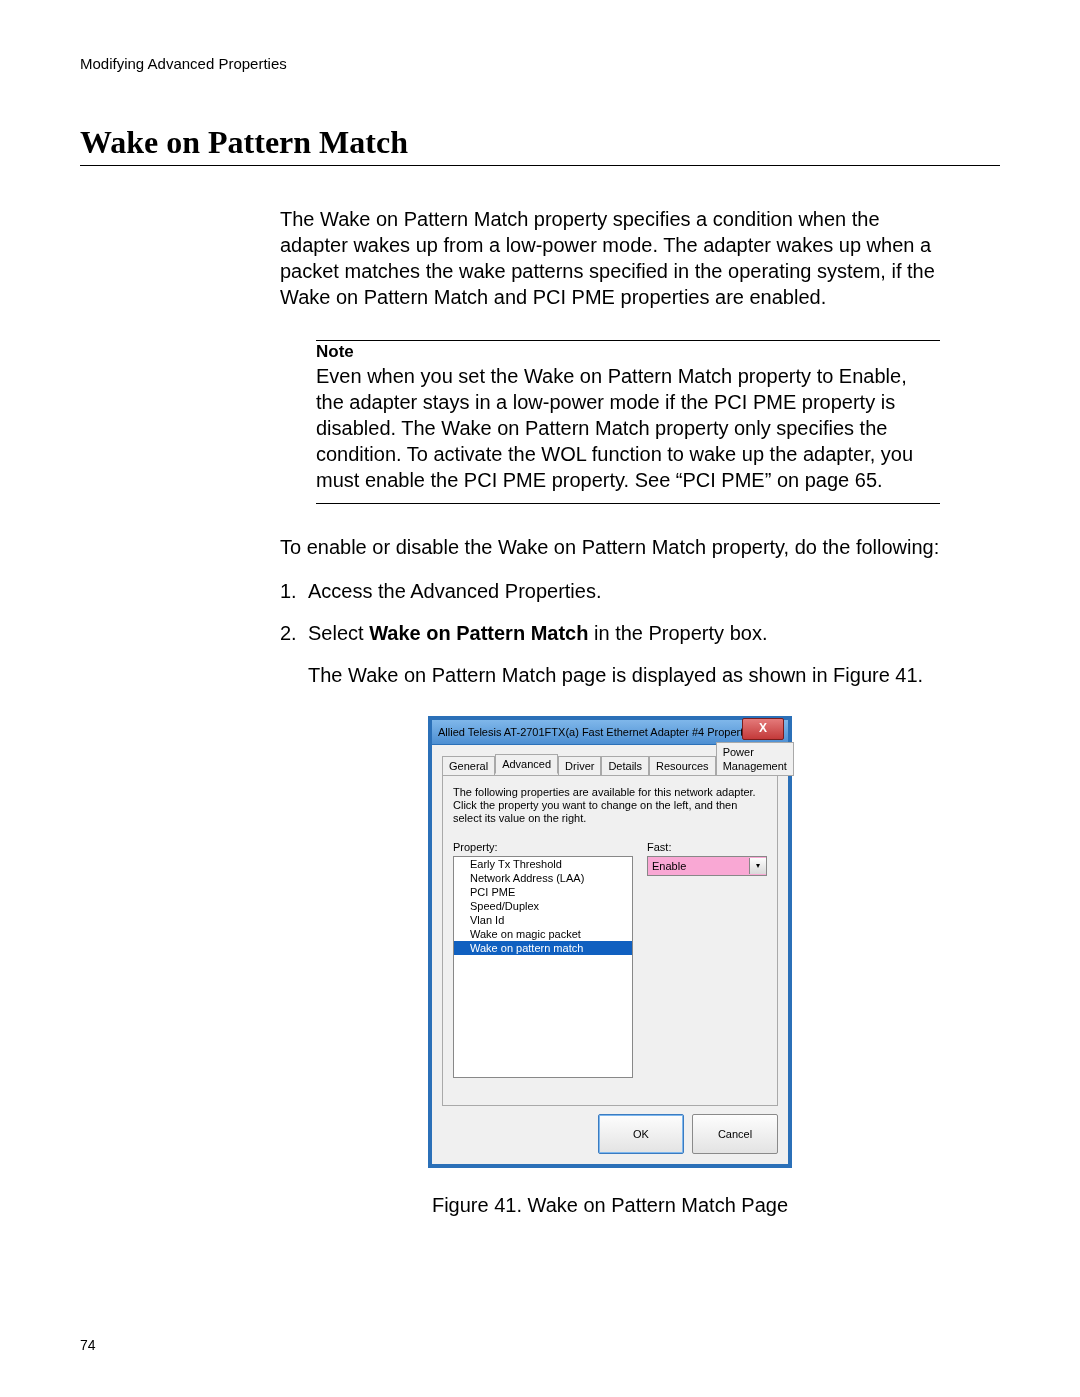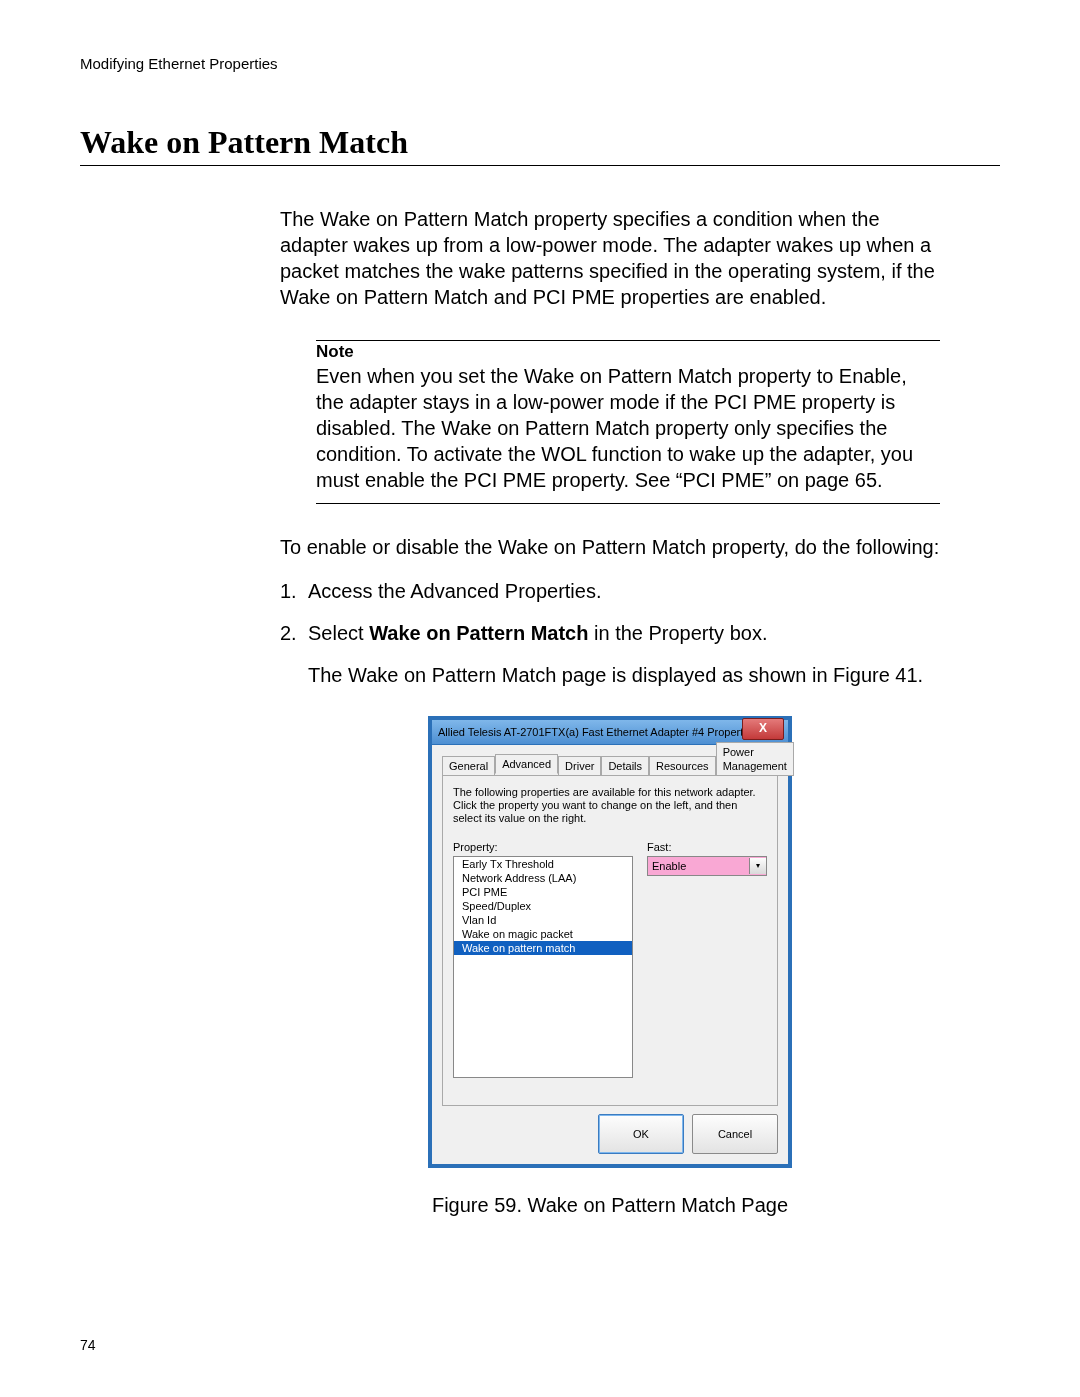--- a/index.html
+++ b/index.html
@@ -163,21 +163,21 @@
   .prop-col-right { width: 120px; }
   .prop-label { font-size: 11px; margin-bottom: 2px; display:block; }
   .prop-listbox {
     border: 1px solid #888;
     background: #fff;
     height: 220px;
     overflow: hidden;
     font-size: 11px;
   }
   .prop-listbox .item {
-    padding: 0px 8px;
+    padding: 0px 16px;
     line-height: 14px;
     white-space: nowrap;
   }
   .prop-listbox .item.selected {
     background: #1060c0;
     color: #fff;
   }
   .value-combo {
     display: flex;
     border: 1px solid #888;
@@ -228,21 +228,21 @@
     bottom: 44px;
     left: 80px;
     font-size: 14px;
   }
 </style>
 </head>
 <body>
 
 <div class="page">
 
-  <div class="running-header">Modifying Ethernet Properties</div>
+  <div class="running-header">Modifying Advanced Properties</div>
 
   <div class="section-title">Wake on Pattern Match</div>
 
   <div class="content-col">
 
     <div class="para">The Wake on Pattern Match property specifies a condition when the adapter wakes up from a low-power mode. The adapter wakes up when a packet matches the wake patterns specified in the operating system, if the Wake on Pattern Match and PCI PME properties are enabled.</div>
 
     <div class="note-box">
       <div class="note-rule-top"></div>
       <div class="note-heading">Note</div>
@@ -307,19 +307,19 @@
             </div>
           </div>
           <div class="btn-row">
             <div class="win-btn default">OK</div>
             <div class="win-btn">Cancel</div>
           </div>
         </div>
       </div>
     </div>
 
-    <div class="figure-caption">Figure 59. Wake on Pattern Match Page</div>
+    <div class="figure-caption">Figure 41. Wake on Pattern Match Page</div>
 
   </div>
 
   <div class="page-num">74</div>
 
 </div>
 
 </body></html>

